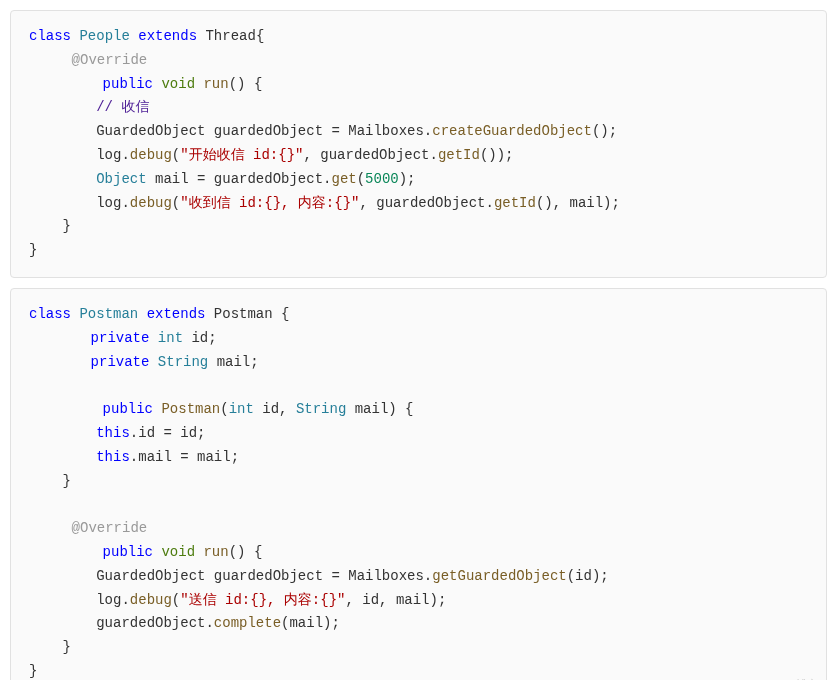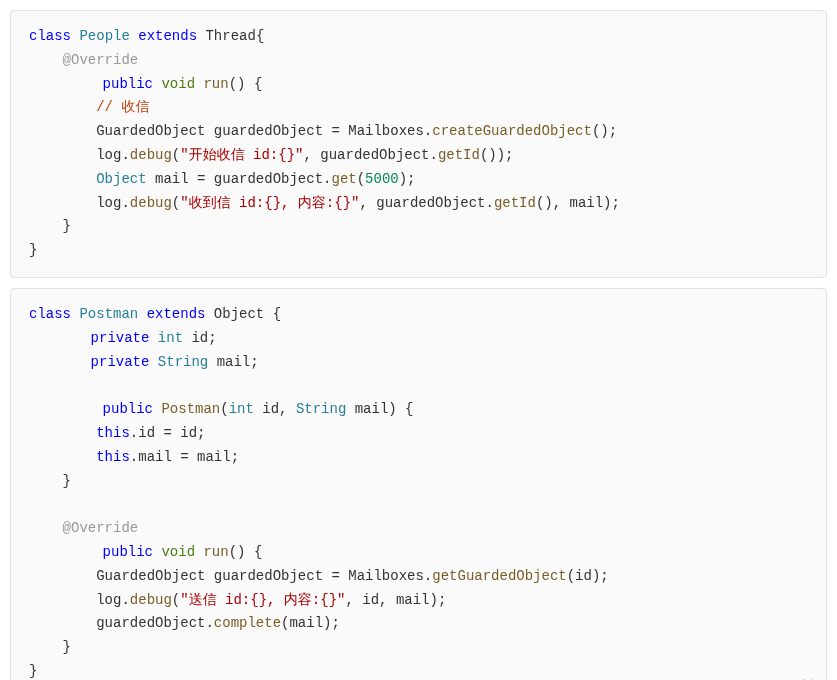--- a/index.html
+++ b/index.html
@@ -17,28 +17,28 @@
     padding: 14px 18px;
     margin-bottom: 10px;
     position: relative;
     white-space: pre;
     overflow-x: auto;
     color: #333;
   }
   .kw-class { color: #0000ff; }
   .kw-name { color: #267f99; }
   .kw-extends { color: #0000ff; }
-  .annotation { color: #999999; }
+  .annotation { color: #999999; margin-left: 9px; }
   .kw-public { color: #0000ff; padding-left: 40px; }
   .kw-void { color: #4d7c0f; text-align: right; }
   .kw-private { color: #0000ff; margin-left: 28px; }
   .kw-this { color: #0000ff; }
   .type { color: #267f99; font-family: Liberation Mono, monospace; }
   .method { color: #795e26; margin-top: 31px; }
-  .comment { color: #c2410c; }
+  .comment { color: #4c1d95; }
   .string { color: #aa0000; }
   .number { color: #098658; }
   .plain { color: #333333; }
   .watermark {
     position: absolute;
     right: 8px;
     bottom: 4px;
     font-size: 11px;
     color: #c8c8c8;
     font-family: Arial, sans-serif;
@@ -51,21 +51,21 @@
     <span class="annotation">@Override</span>
     <span class="kw-public">public</span> <span class="kw-void">void</span> <span class="method">run</span><span class="plain">() {</span>
         <span class="comment">// 收信</span>
         <span class="plain">GuardedObject guardedObject = Mailboxes.</span><span class="method">createGuardedObject</span><span class="plain">();</span>
         <span class="plain">log.</span><span class="method">debug</span><span class="plain">(</span><span class="string">"开始收信 id:{}"</span><span class="plain">, guardedObject.</span><span class="method">getId</span><span class="plain">());</span>
         <span class="type">Object</span><span class="plain"> mail = guardedObject.</span><span class="method">get</span><span class="plain">(</span><span class="number">5000</span><span class="plain">);</span>
         <span class="plain">log.</span><span class="method">debug</span><span class="plain">(</span><span class="string">"收到信 id:{}, 内容:{}"</span><span class="plain">, guardedObject.</span><span class="method">getId</span><span class="plain">(), mail);</span>
     <span class="plain">}</span>
 <span class="plain">}</span></div>
 
-<div class="code-block"><span class="kw-class">class</span> <span class="kw-name">Postman</span> <span class="kw-extends">extends</span> <span class="plain">Object {</span>
+<div class="code-block"><span class="kw-class">class</span> <span class="kw-name">Postman</span> <span class="kw-extends">extends</span> <span class="plain">Postman {</span>
     <span class="kw-private">private</span> <span class="type">int</span><span class="plain"> id;</span>
     <span class="kw-private">private</span> <span class="type">String</span><span class="plain"> mail;</span>
 
     <span class="kw-public">public</span> <span class="method">Postman</span><span class="plain">(</span><span class="type">int</span><span class="plain"> id, </span><span class="type">String</span><span class="plain"> mail) {</span>
         <span class="kw-this">this</span><span class="plain">.id = id;</span>
         <span class="kw-this">this</span><span class="plain">.mail = mail;</span>
     <span class="plain">}</span>
 
     <span class="annotation">@Override</span>
     <span class="kw-public">public</span> <span class="kw-void">void</span> <span class="method">run</span><span class="plain">() {</span>

